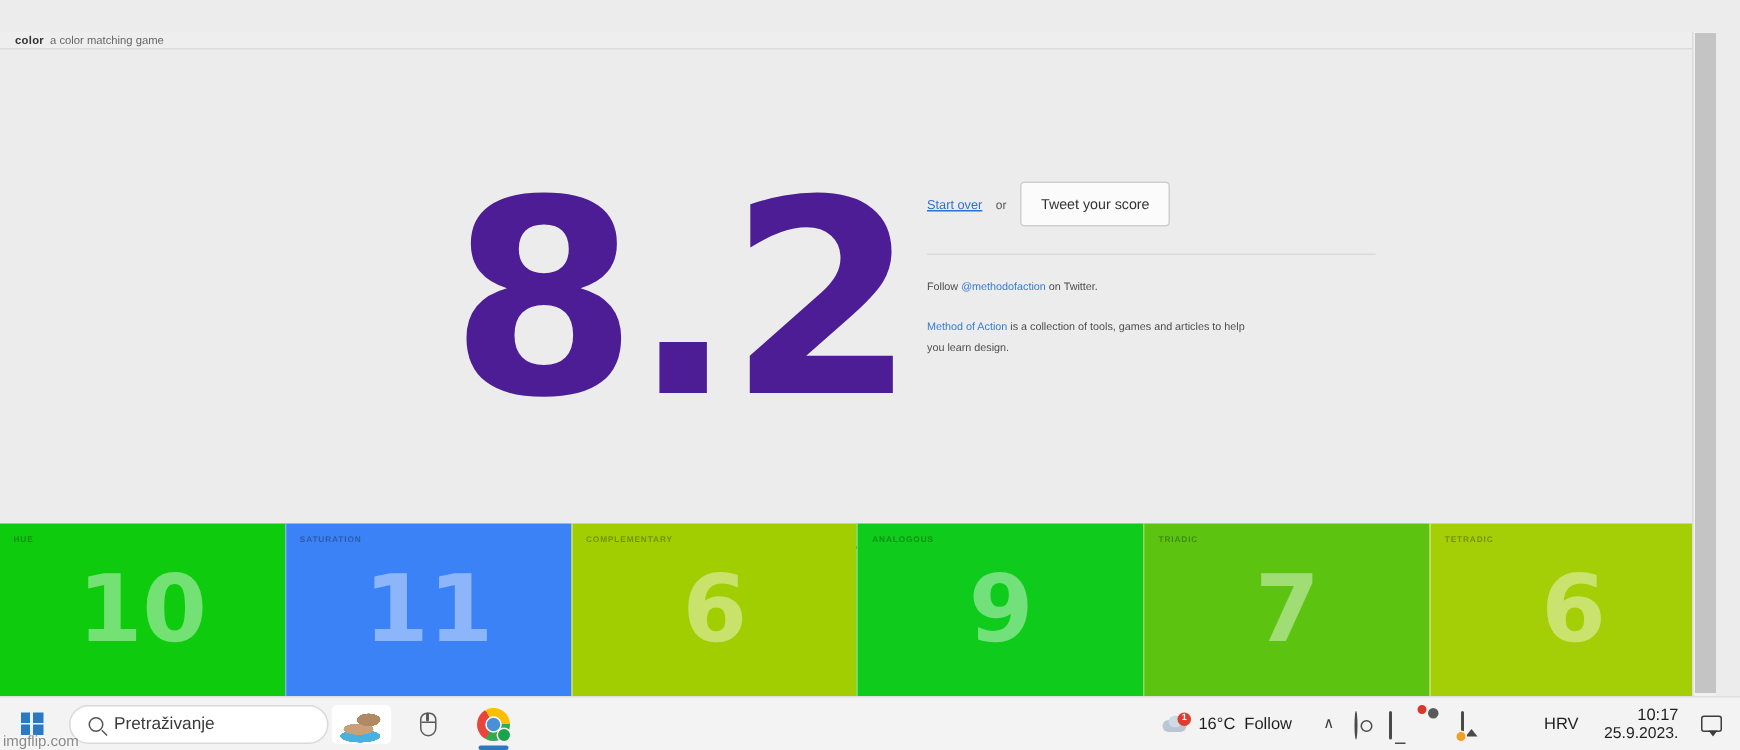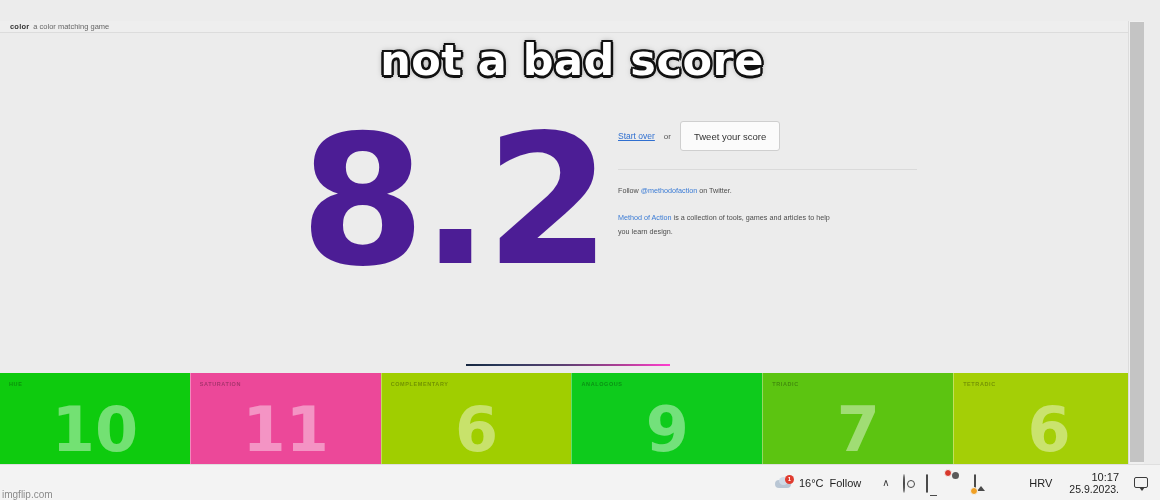--- a/index.html
+++ b/index.html
@@ -73,21 +73,21 @@
   .blurb.second{ margin-top:14px; }
 
   
   #grad-rule{
     position:absolute; left:466px; top:343px; width:204px; height:2px;
     background:linear-gradient(90deg,#16263f 0%,#2b3a5c 18%,#5c3f72 48%,#b63f9a 78%,#ff3fd0 100%);
   }
 
   
   #cells{
-    position:absolute; left:0; top:352px; width:1144px; height:116px; display:flex;
+    position:absolute; left:0; top:328px; width:1144px; height:116px; display:flex;
   }
   .cell{ position:relative; flex:1 1 0; overflow:hidden; }
   .cell + .cell{ border-left:1px solid rgba(255,255,255,.35); }
   .cell .cell-label{
     position:absolute; left:9px; top:8px;
     font-size:5.5px; font-weight:bold; letter-spacing:.6px;
     color:rgba(0,0,0,.30); text-transform:uppercase; white-space:nowrap;
   }
   .cell .cell-value{
     position:absolute; left:0; right:0; top:26px; text-align:center;
@@ -281,21 +281,20 @@
 <div id="screen">
 
   <div id="page">
 
     <div id="site-header">
       <div id="brand">
         <span class="logo">color</span><span class="tag">a color matching game</span>
       </div>
     </div>
 
-    <div id="meme-caption">not a bad score</div>
 
     <div id="score">8.2</div>
 
     <div id="panel">
       <div id="actions">
         <a id="start-over">Start over</a>
         <span id="or-text">or</span>
         <button id="tweet-btn">Tweet your score</button>
       </div>
 
@@ -306,21 +305,21 @@
       <p class="blurb"><a>Method of Action</a><span> is a collection of tools, games and articles to help you learn design.</span></p>
     </div>
 
     <div id="grad-rule"></div>
 
     <div id="cells">
       <div class="cell" style="background: rgb(14, 203, 14);">
         <div class="cell-label">HUE</div>
         <div class="cell-value">10</div>
       </div>
-      <div class="cell" style="background: #ec4899;">
+      <div class="cell" style="background: #3b82f6;">
         <div class="cell-label">SATURATION</div>
         <div class="cell-value">11</div>
       </div>
       <div class="cell" style="background: rgb(160, 206, 0);">
         <div class="cell-label">COMPLEMENTARY</div>
         <div class="cell-value">6</div>
       </div>
       <div class="cell" style="background: rgb(14, 203, 28);">
         <div class="cell-label">ANALOGOUS</div>
         <div class="cell-value">9</div>
@@ -338,20 +337,45 @@
     <div id="scrollbar">
       <div id="scroll-thumb"></div>
       <div id="scroll-down">▼</div>
     </div>
 
   </div>
 
   <div id="watermark">imgflip.com</div>
 
   <div id="taskbar">
+    <div id="tb-left">
+      <div id="start-btn">
+        <span class="win-logo">
+            <i></i>
+            <i></i>
+            <i></i>
+            <i></i>
+          </span>
+      </div>
+      <div id="search-box">
+        <span class="mag"></span>
+        <span id="search-text">Pretraživanje</span>
+      </div>
+      <div class="tb-app">
+        <span class="otter"></span>
+      </div>
+      <div class="tb-app">
+        <span class="mouse-icon"></span>
+      </div>
+      <div class="tb-app active">
+        <span class="chrome">
+            <span class="badge"></span>
+          </span>
+      </div>
+    </div>
 
     <div id="tb-right">
       <div id="weather">
         <span class="cloud-ic">
           <span class="c1"></span>
             <span class="c2"></span>
           <span class="dot">1</span>
         </span>
         <span id="weather-temp">16°C</span>
         <span id="weather-cond">Follow</span>

